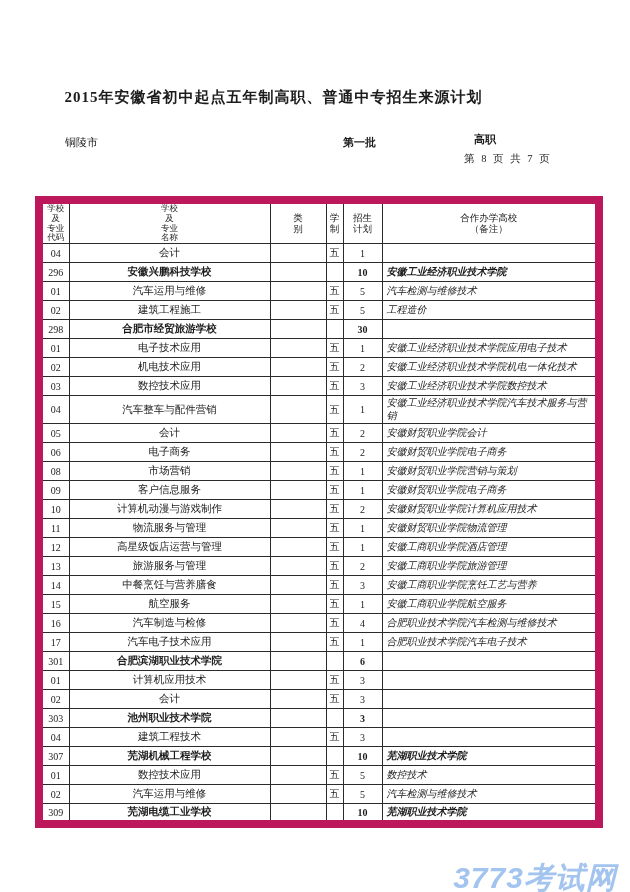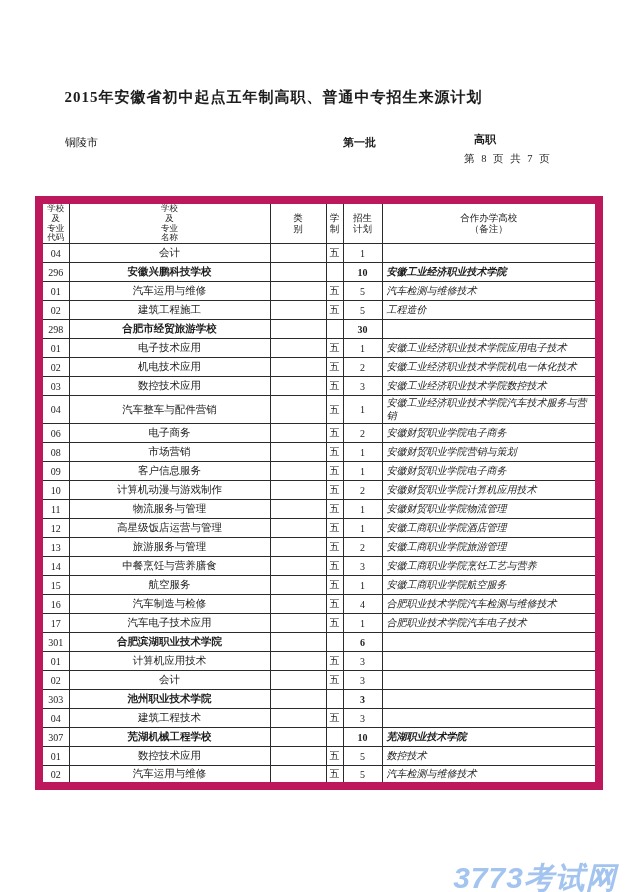--- a/index.html
+++ b/index.html
@@ -164,20 +164,28 @@
   </tr>
       <tr>
     <td class="c-code">04</td>
     <td class="c-name">汽车整车与配件营销</td>
     <td class="c-cat"></td>
     <td class="c-dur">五</td>
     <td class="c-plan">1</td>
     <td class="c-partner">安徽工业经济职业技术学院汽车技术服务与营销</td>
   </tr>
       <tr>
+    <td class="c-code">05</td>
+    <td class="c-name">会计</td>
+    <td class="c-cat"></td>
+    <td class="c-dur">五</td>
+    <td class="c-plan">2</td>
+    <td class="c-partner">安徽财贸职业学院会计</td>
+  </tr>
+      <tr>
     <td class="c-code">06</td>
     <td class="c-name">电子商务</td>
     <td class="c-cat"></td>
     <td class="c-dur">五</td>
     <td class="c-plan">2</td>
     <td class="c-partner">安徽财贸职业学院电子商务</td>
   </tr>
       <tr>
     <td class="c-code">08</td>
     <td class="c-name">市场营销</td>
@@ -314,20 +322,28 @@
     <td class="c-plan">5</td>
     <td class="c-partner">数控技术</td>
   </tr>
       <tr>
     <td class="c-code">02</td>
     <td class="c-name">汽车运用与维修</td>
     <td class="c-cat"></td>
     <td class="c-dur">五</td>
     <td class="c-plan">5</td>
     <td class="c-partner">汽车检测与维修技术</td>
+  </tr>
+      <tr class="school-row">
+    <td class="c-code">309</td>
+    <td class="c-name">芜湖电缆工业学校</td>
+    <td class="c-cat"></td>
+    <td class="c-dur"></td>
+    <td class="c-plan">10</td>
+    <td class="c-partner">芜湖职业技术学院</td>
   </tr>
     </tbody>
 </table>
 
 <div class="watermark">
   <span class="wm-brand" style="color: rgb(163, 196, 239); margin-top: 39px;">3773考试网</span>
   <span class="wm-url" style="color: rgb(238, 156, 148);">3773.com.cn</span>
 </div>
 
 </body></html>

